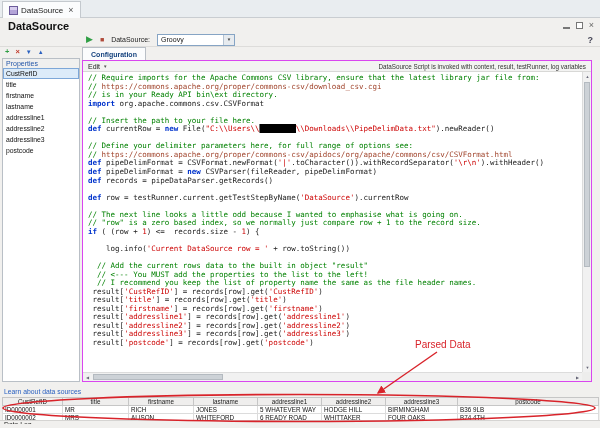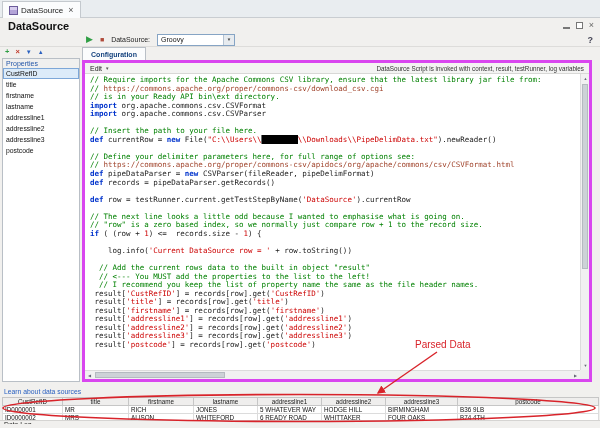--- a/index.html
+++ b/index.html
@@ -43,21 +43,21 @@
   .ptb-arrow{color:#2a60c0;font-size:6px;}
   .props-header{position:absolute;left:0;top:12px;right:0;height:11px;background:#f0f0ef;border:1px solid #b9bfc6;
                 color:#2456a8;font-size:7px;padding:1px 3px;}
   .props-list{position:absolute;left:0;top:22px;right:0;bottom:0;background:#fff;border:1px solid #b9bfc6;border-top:none;overflow:hidden;}
   .prop-item{height:11px;line-height:11px;font-size:6.8px;padding-left:3px;color:#111;white-space:nowrap;}
   .prop-item.selected{background:#dcebf9;outline:1px solid #7da7d8;outline-offset:-1px;}
 
   
   .config-tab{position:absolute;left:82px;top:47px;width:64px;height:13px;background:#fbfcfd;border:1px solid #b9bfc6;border-bottom:none;
               font-size:7px;font-weight:bold;color:#14427e;text-align:center;line-height:13px;}
-  .editor{position:absolute;left:82px;top:60px;width:510px;bottom:42px;background:#fff;border:3px solid #d946ef;}
+  .editor{position:absolute;left:82px;top:60px;width:510px;bottom:42px;background:#fff;border:1px solid #d946ef;}
   .editor-menubar{position:absolute;left:0;top:0;right:0;height:11px;background:#f3f3f2;border-bottom:1px solid #d8d8d6;
                   display:flex;align-items:center;padding:0 5px;}
   .edit-menu{display:flex;gap:3px;align-items:center;font-size:7px;color:#222;}
   .edit-caret{font-size:4.5px;color:#555;}
   .editor-hint{margin-left:auto;font-size:6.3px;color:#333;white-space:nowrap;}
   .code{position:absolute;left:0;top:11px;right:9px;bottom:9px;overflow:hidden;padding:2px 0 0 5px;
         font-family:"DejaVu Sans Mono",monospace;font-size:7.5px;line-height:8.55px;}
   .code-line{white-space:pre;height:8.55px;}
   .tok-c{color:#008000;}
   .tok-u{color:#a0442c;}
@@ -153,28 +153,28 @@
         <span>Edit</span>
         <span class="edit-caret">▼</span>
       </span>
       <span class="editor-hint">DataSource Script is invoked with context, result, testRunner, log variables</span>
     </div>
     <div class="code" id="code-area">
         <div class="code-line"><span class="tok-c">// Require imports for the Apache Commons CSV library, ensure that the latest library jar file from:</span></div>
         <div class="code-line"><span class="tok-c">// </span><span class="tok-u">https://commons.apache.org/proper/commons-csv/download_csv.cgi</span></div>
         <div class="code-line"><span class="tok-c">// is in your Ready API bin\ext directory.</span></div>
         <div class="code-line"><span class="tok-k">import</span><span class="tok-p"> org.apache.commons.csv.CSVFormat</span></div>
-        <div class="code-line"><span class="tok-k">import</span><span class="tok-p"> org.apache.commons.csv.CSVParser</span></div>
         <div class="code-line">&nbsp;</div>
         <div class="code-line"><span class="tok-c">// Insert the path to your file here.</span></div>
         <div class="code-line"><span class="tok-k">def</span><span class="tok-p"> currentRow = </span><span class="tok-k">new</span><span class="tok-p"> File(</span><span class="tok-s">"C:\\Users\\</span><span class="tok-r">████████</span><span class="tok-s">\\Downloads\\PipeDelimData.txt"</span><span class="tok-p">).newReader()</span></div>
         <div class="code-line">&nbsp;</div>
         <div class="code-line"><span class="tok-c">// Define your delimiter parameters here, for full range of options see:</span></div>
         <div class="code-line"><span class="tok-c">// </span><span class="tok-u">https://commons.apache.org/proper/commons-csv/apidocs/org/apache/commons/csv/CSVFormat.html</span></div>
-        <div class="code-line"><span class="tok-k">def</span><span class="tok-p"> pipeDataParser = </span><span class="tok-k">new</span><span class="tok-p"> CSVParser(fileReader, pipeDelimFormat)</span></div>
+        <div class="code-line"><span class="tok-k">def</span><span class="tok-p"> pipeDelimFormat = CSVFormat.newFormat(</span><span class="tok-s">'|'</span><span class="tok-p">.toCharacter()).withRecordSeparator(</span><span class="tok-s">'\r\n'</span><span class="tok-p">).withHeader()</span></div>
+        <div class="code-line"><span class="tok-k">def</span><span class="tok-p"> pipeDelimFormat = </span><span class="tok-k">new</span><span class="tok-p"> CSVParser(fileReader, pipeDelimFormat)</span></div>
         <div class="code-line"><span class="tok-k">def</span><span class="tok-p"> records = pipeDataParser.getRecords()</span></div>
         <div class="code-line">&nbsp;</div>
         <div class="code-line"><span class="tok-k">def</span><span class="tok-p"> row = testRunner.current.getTestStepByName(</span><span class="tok-s">'DataSource'</span><span class="tok-p">).currentRow</span></div>
         <div class="code-line">&nbsp;</div>
         <div class="code-line"><span class="tok-c">// The next line looks a little odd because I wanted to emphasise what is going on.</span></div>
         <div class="code-line"><span class="tok-c">// "row" is a zero based index, so we normally just compare row + 1 to the record size.</span></div>
         <div class="code-line"><span class="tok-k">if</span><span class="tok-p"> ( (row + </span><span class="tok-n">1</span><span class="tok-p">) &lt;=  records.size - </span><span class="tok-n">1</span><span class="tok-p">) {</span></div>
         <div class="code-line">&nbsp;</div>
         <div class="code-line"><span class="tok-p">    log.info(</span><span class="tok-s">'Current DataSource row = '</span><span class="tok-p"> + row.toString())</span></div>
         <div class="code-line">&nbsp;</div>

